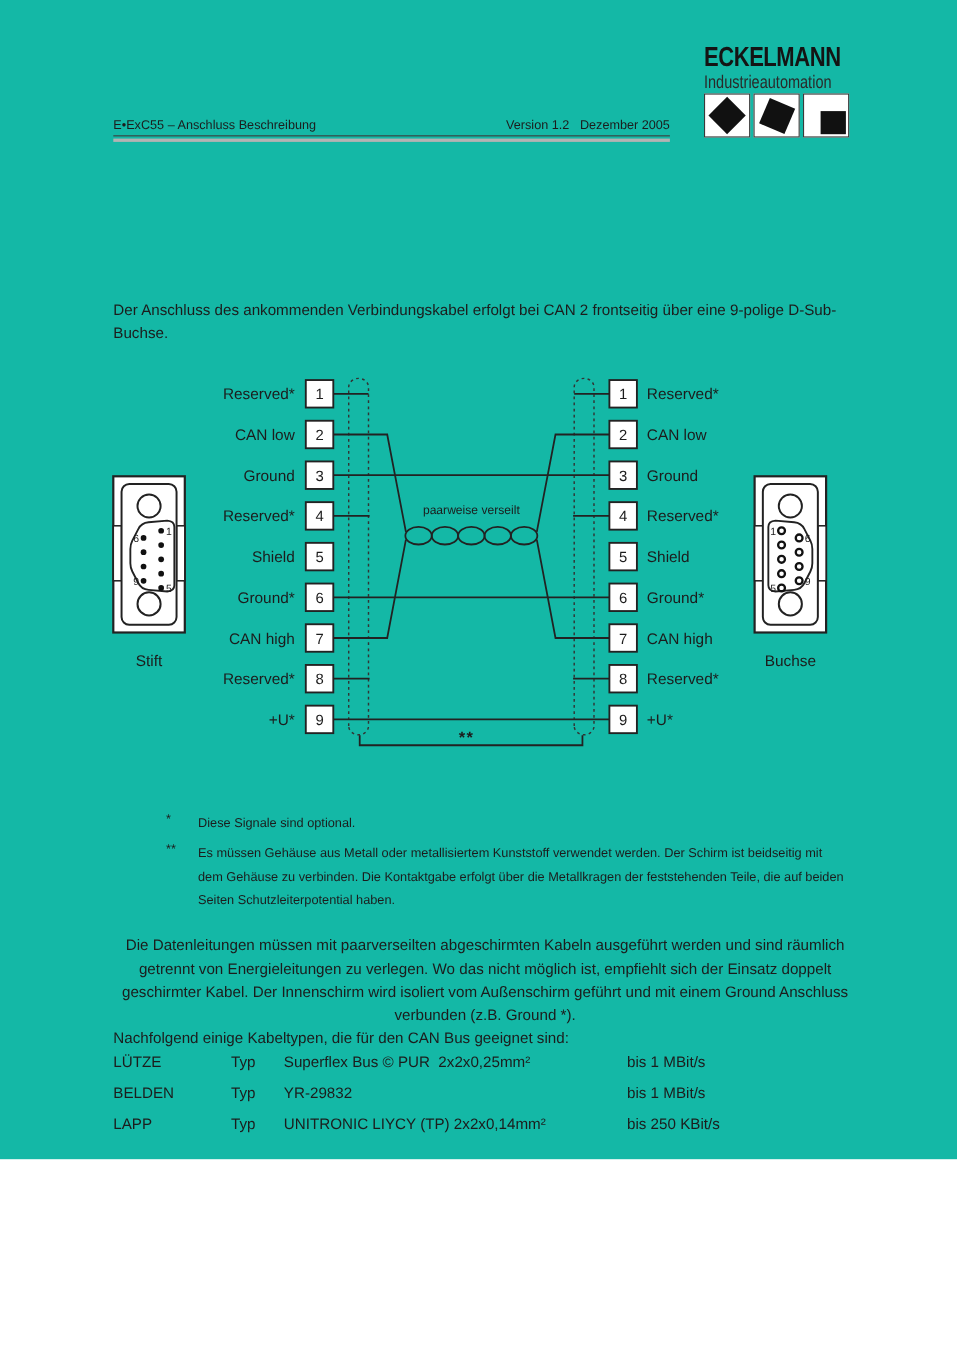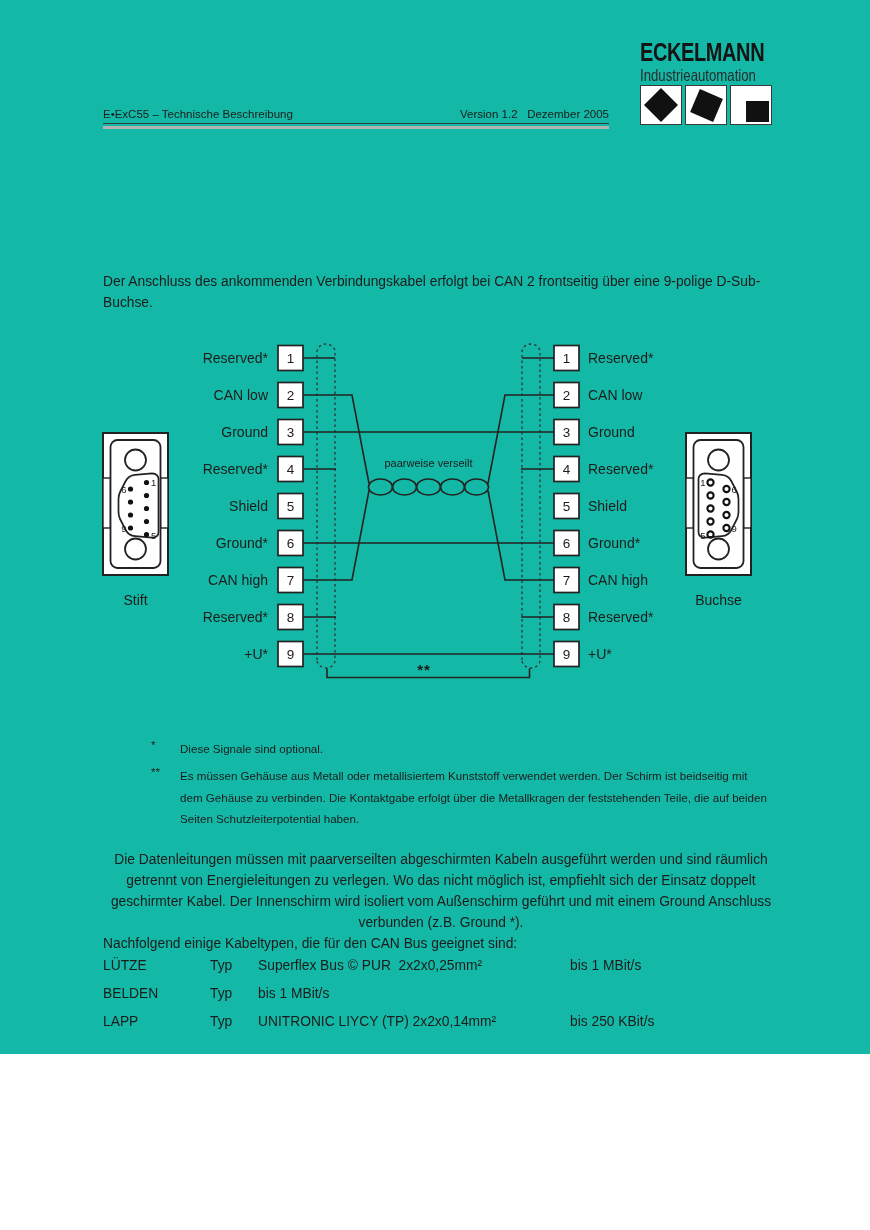--- a/index.html
+++ b/index.html
@@ -72,21 +72,21 @@
       <span class="sq">
           <span class="blk r20"></span>
         </span>
       <span class="sq">
           <span class="blk corner"></span>
         </span>
     </div>
   </div>
 
   <div class="header">
-    <span>E•ExC55 – Technische Beschreibung</span>
+    <span>E•ExC55 – Anschluss Beschreibung</span>
     <span>Version 1.2   Dezember 2005</span>
   </div>
   <div class="header-rule"></div>
 
 
   <p class="intro">Der Anschluss des ankommenden Verbindungskabel erfolgt bei CAN 2 frontseitig über eine 9-polige D-Sub-Buchse.</p>
 
   <svg class="diagram" width="675" height="365" viewBox="95 338 675 365" xmlns="http://www.w3.org/2000/svg">
 
     <path class="dashcap" d="M317 660 L317 352 A9 8 0 0 1 335 352 L335 660 A9 8 0 0 1 317 660 Z"></path>
@@ -257,20 +257,21 @@
   <div class="cable-table">
     <div class="cable-row">
       <span class="cell">LÜTZE</span>
       <span class="cell">Typ</span>
       <span class="cell">Superflex Bus © PUR  2x2x0,25mm²</span>
       <span class="cell">bis 1 MBit/s</span>
     </div>
     <div class="cable-row">
       <span class="cell">BELDEN</span>
       <span class="cell">Typ</span>
+      <span class="cell">YR-29832</span>
       <span class="cell">bis 1 MBit/s</span>
     </div>
     <div class="cable-row">
       <span class="cell">LAPP</span>
       <span class="cell">Typ</span>
       <span class="cell">UNITRONIC LIYCY (TP) 2x2x0,14mm²</span>
       <span class="cell">bis 250 KBit/s</span>
     </div>
   </div>
 

